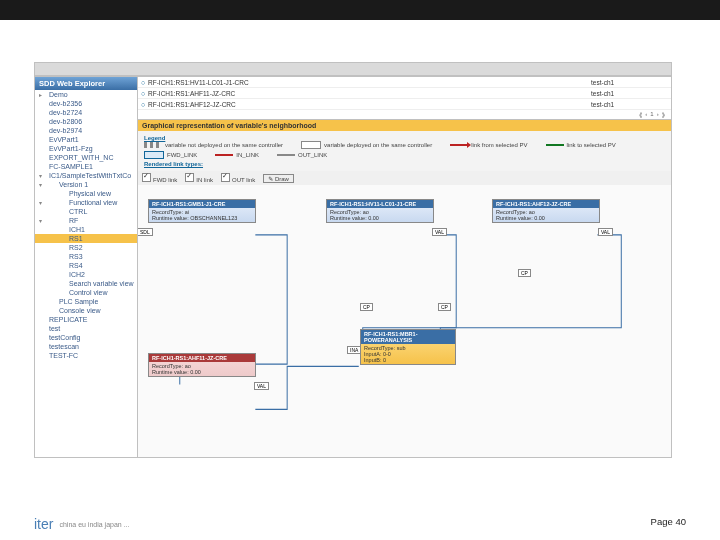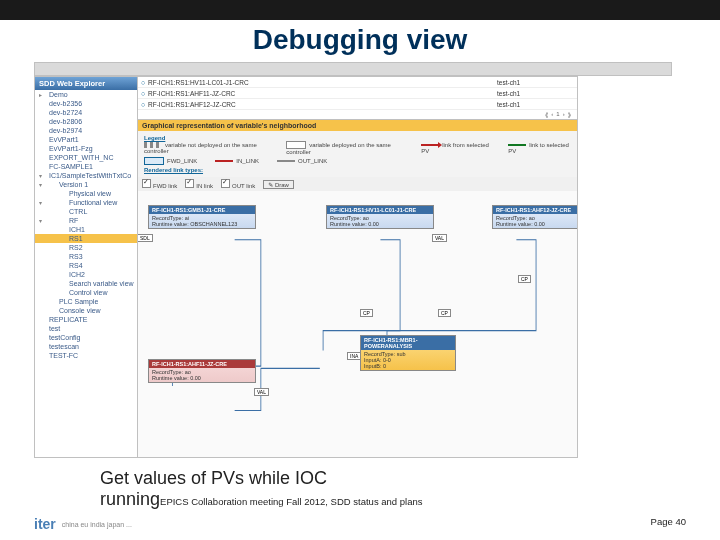--- a/index.html
+++ b/index.html
@@ -1,19 +1,19 @@
 <!DOCTYPE html>
 <html><head>
 <meta charset="utf-8">
 <style>
 html,body{margin:0;padding:0;font-family:Arial,Helvetica,sans-serif;background:#fff}
 .slide{width:720px;height:540px;position:relative;overflow:hidden}
 .topband{height:20px;background:#1a1a1a}
 h1{margin:0;padding:4px 0 6px 0;text-align:center;font-size:28px;font-weight:bold;color:#00305a}
-.app{position:absolute;left:34px;top:62px;width:544px;height:396px;border:1px solid #c0c0c0;box-sizing:border-box;background:#f0f0f0;display:flex;font-size:7px}
+.app{position:absolute;left:34px;top:62px;width:638px;height:396px;border:1px solid #c0c0c0;box-sizing:border-box;background:#f0f0f0;display:flex;font-size:7px}
 .browserbar{position:absolute;left:34px;top:62px;width:638px;height:14px;background:#dadada;border:1px solid #c0c0c0;box-sizing:border-box}
 .sidebar{width:102px;background:#fff;border-right:1px solid #c0c0c0;overflow:hidden}
 .shead{background:linear-gradient(#6fa3d6,#3a6ea5);color:#fff;padding:2px 4px;font-size:7.5px;font-weight:bold}
 .tree{font-size:7px;color:#3a5a88}
 .tree .item{padding:1px 0 1px 14px;position:relative;white-space:nowrap}
 .tree .item.l2{padding-left:24px}
 .tree .item.l3{padding-left:34px}
 .tree .item.sel{background:#f6c24a}
 .tree .caret::before{content:"▸";position:absolute;left:4px;color:#888;font-size:6px}
 .tree .caret.open::before{content:"▾"}
@@ -49,29 +49,28 @@
 .node .nb div{white-space:nowrap;overflow:hidden}
 .node.red{background:linear-gradient(#f7dada,#eecaca)}
 .node.red .nh{background:#aa3a3a}
 .node.small{width:80px}
 .node.gold{background:linear-gradient(#fddf8b,#f6c24a)}
 .port{position:absolute;border:1px solid #888;background:#fff;font-size:5px;padding:0 2px}
 svg.links{position:absolute;left:0;top:0;width:100%;height:100%}
 .bottom-text{position:absolute;left:100px;top:468px;font-size:18px;color:#222}
 .footer{position:absolute;left:34px;bottom:8px;width:652px;display:flex;justify-content:space-between;font-size:9.5px;color:#222}
 .footer .l{display:flex;align-items:center;gap:6px}
-.iterlogo{font-weight:bold;color:#4a7fb5;font-size:14px}
+.iterlogo{font-weight:normal;color:#4a7fb5;font-size:14px}
 .flags{font-size:7px;color:#888}
 </style>
 </head>
 <body>
 
 <div class="slide">
   <div class="topband"></div>
-  <h1>Debugging view</h1>
 
   <div class="browserbar"></div>
 
   <div class="app" style="top:76px;height:382px">
 
     <div class="sidebar">
       <div class="shead">SDD Web Explorer</div>
       <div class="tree" id="tree">
           <div class="item caret">Demo</div>
           <div class="item">dev-b2356</div>
@@ -212,24 +211,20 @@
           <span class="port" style="left:-14px;top:16px">INA</span>
         </div>
 
         <span class="port" style="left:222px;top:118px">CP</span>
         <span class="port" style="left:300px;top:118px">CP</span>
         <span class="port" style="left:380px;top:84px">CP</span>
       </div>
     </div>
   </div>
 
-  <div class="bottom-text">
-    <div>Get values of PVs while IOC</div>
-    <div style="display:inline">running</div><span style="font-size:9.5px">EPICS Collaboration meeting  Fall 2012, SDD status and plans</span>
-  </div>
 
   <div class="footer">
     <div class="l">
       <span class="iterlogo">iter</span>
       <span class="flags">china eu india japan ...</span>
     </div>
     <span>Page 40</span>
   </div>
 </div>
 

